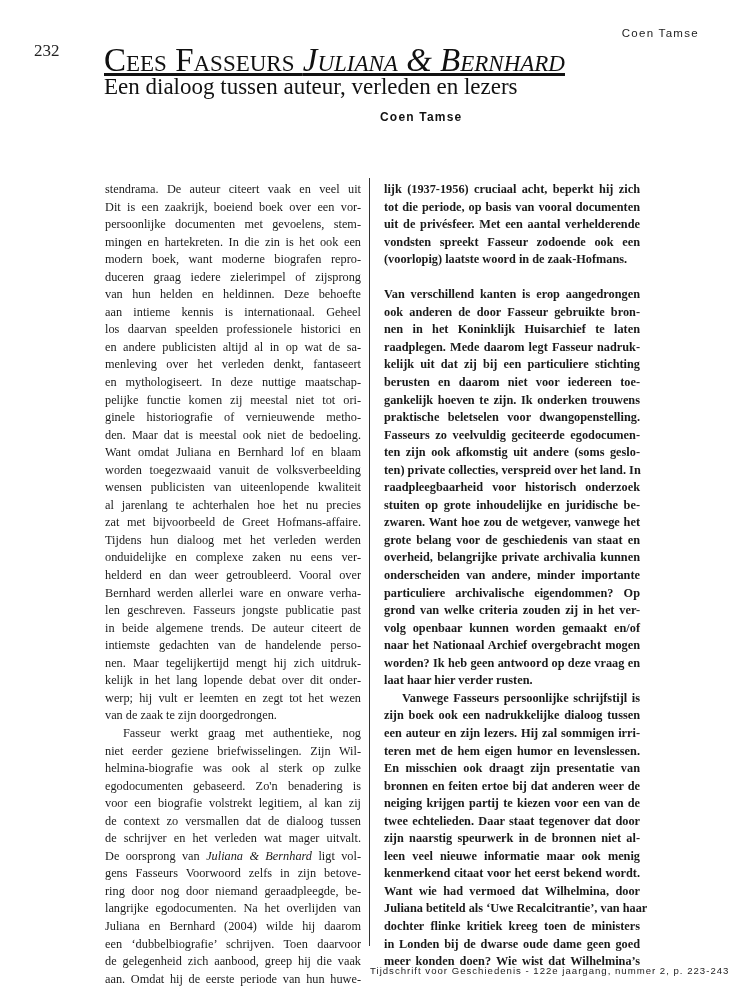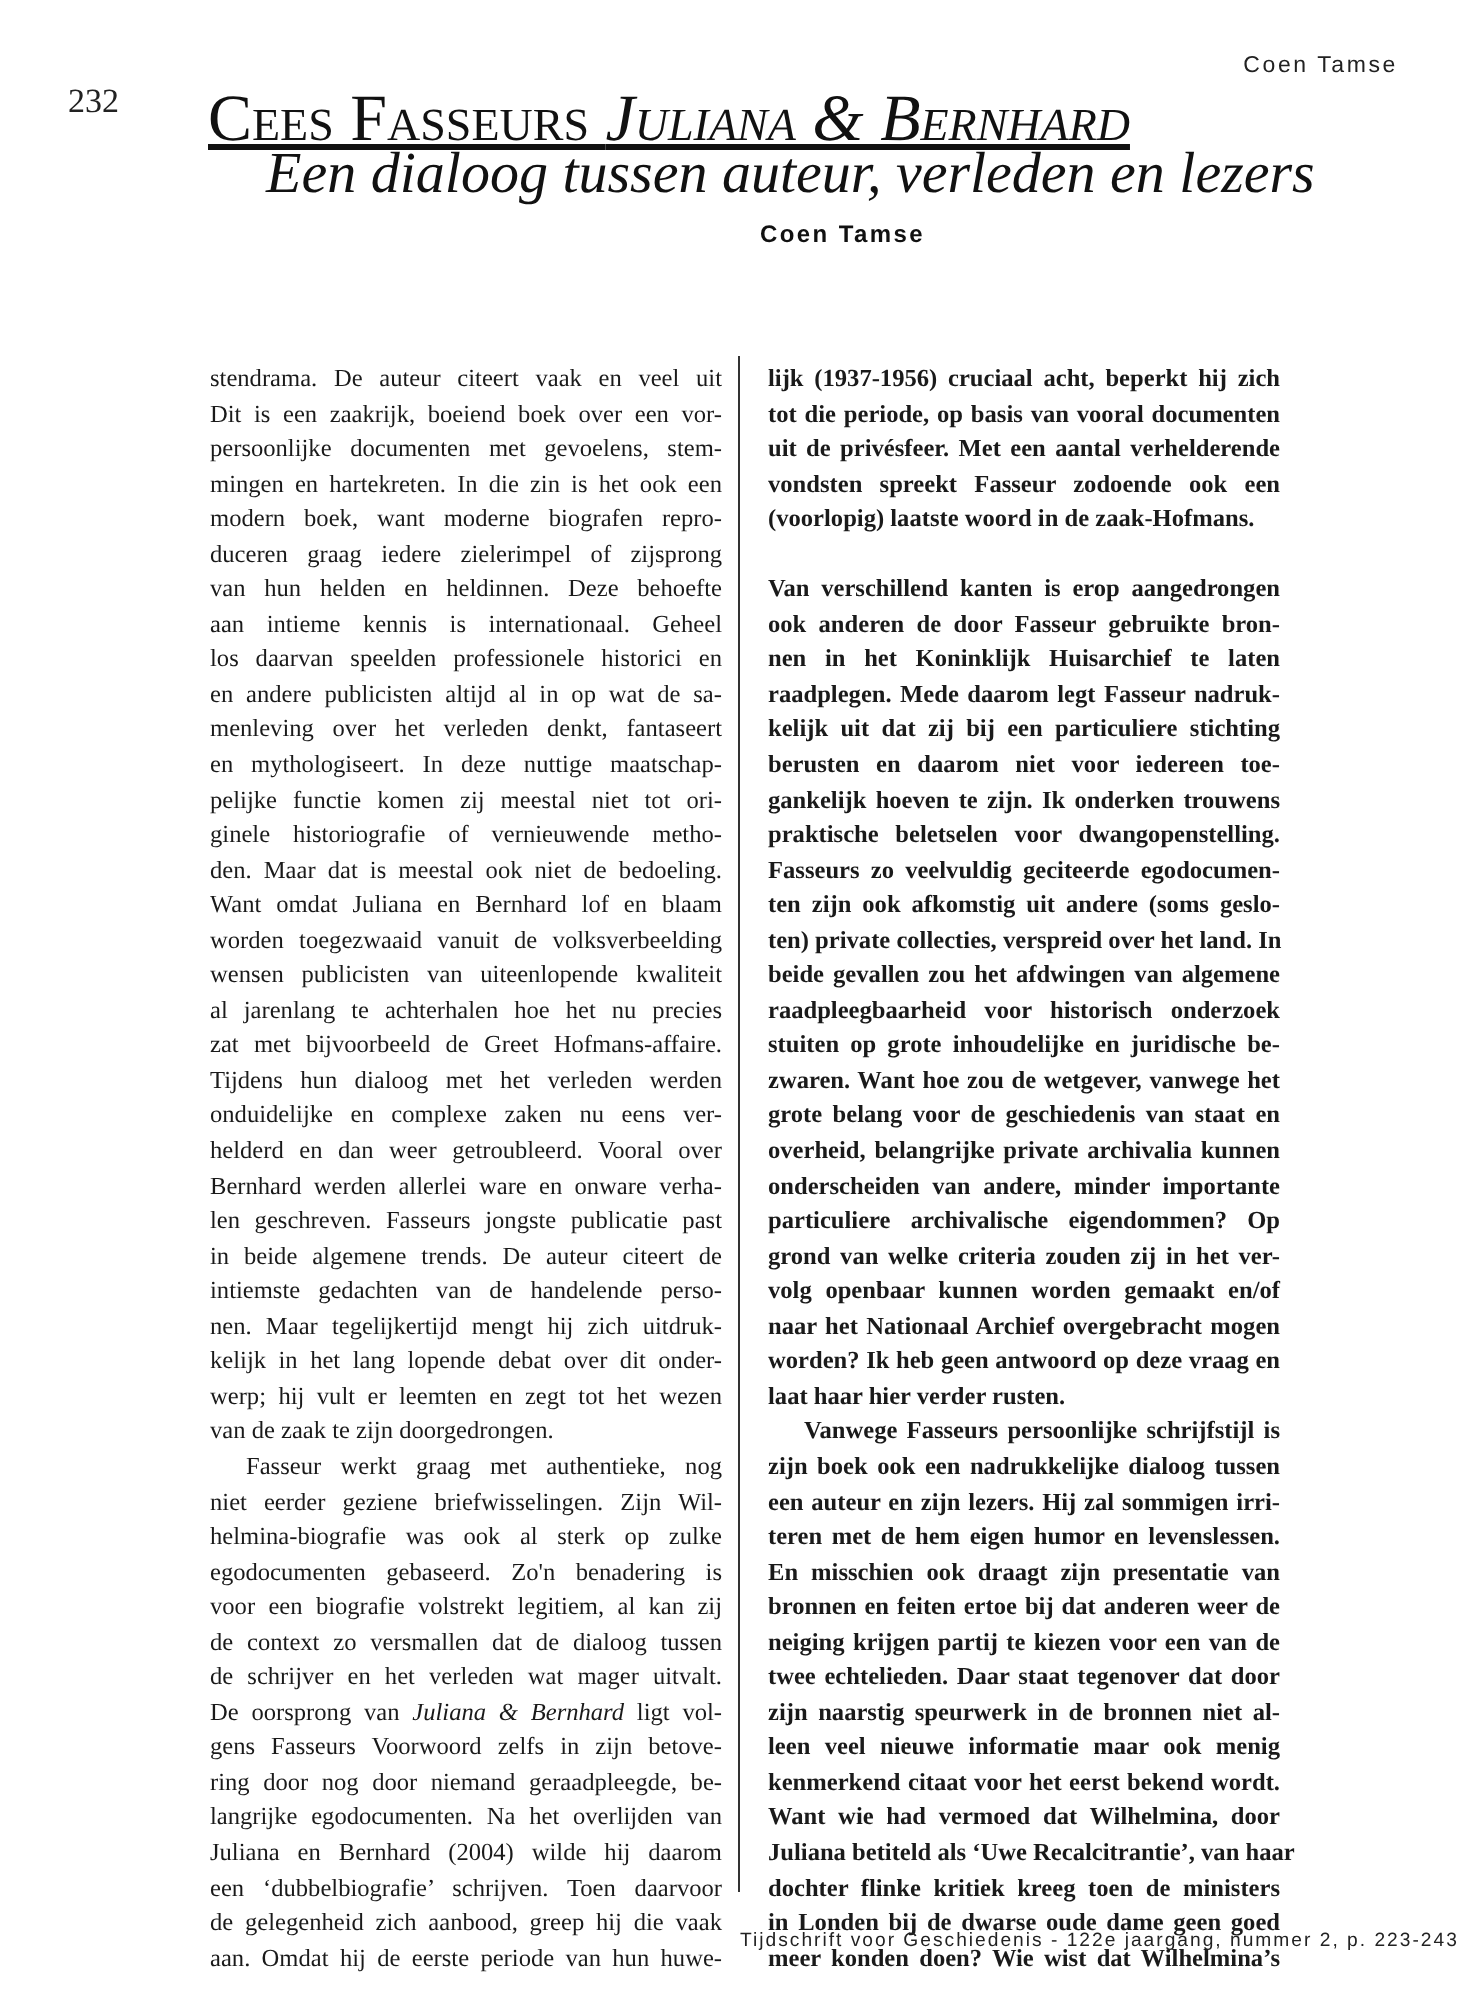--- a/index.html
+++ b/index.html
@@ -1,21 +1,21 @@
 <!DOCTYPE html>
 <html><head>
   <meta charset="utf-8">
   <style>
     html, body { margin:0; padding:0; background:#ffffff; }
     body { width:737px; height:1002px; position:relative; overflow:hidden; color:#1a1a1a; font-family:"Liberation Serif", "DejaVu Serif", serif; }
     .page-number { position:absolute; left:34px; top:41px; font-size:17px; color:#222; font-family:"Liberation Serif", serif; }
     .running-head { position:absolute; right:38px; top:27px; font-size:11.5px; letter-spacing:1.3px; color:#222; font-family:"Liberation Sans", "DejaVu Sans", sans-serif; }
     .title { position:absolute; left:104px; top:46px; font-size:33px; line-height:28px; font-variant:small-caps; white-space:nowrap; color:#111; font-family:"Liberation Serif", serif;text-decoration:underline; }
     .title .ital { font-style:italic; }
-    .subtitle { position:absolute; left:104px; top:74px; font-size:29px; line-height:26px; font-style:italic; white-space:nowrap; color:#111; font-family:"Liberation Serif", serif;margin-left:29px; }
+    .subtitle { position:absolute; left:104px; top:74px; font-size:23px; line-height:26px; white-space:nowrap; color:#111; font-family:"Liberation Serif", serif; }
     .byline { position:absolute; left:380px; top:110px; font-size:12px; font-weight:bold; letter-spacing:1.2px; color:#111; font-family:"Liberation Sans", "DejaVu Sans", sans-serif; }
     .column { position:absolute; top:181px; width:256px; font-size:12.3px; line-height:17.55px; }
     .col-left { left:105px; }
     .col-right { left:384px;font-weight:bold; }
     .line { display:block; white-space:nowrap; text-align:justify; text-align-last:justify; height:17.55px; overflow:visible; }
     .line.last { text-align-last:left; }
     .line.indent { text-indent:18px; }
     .gap { display:block; height:17.55px; }
     .line em { font-style:italic; }
     .divider { position:absolute; left:369px; top:178px; width:1px; height:768px; background:#333; }
@@ -93,21 +93,20 @@
   <span class="line">ook anderen de door Fasseur gebruikte bron-</span>
   <span class="line">nen in het Koninklijk Huisarchief te laten</span>
   <span class="line">raadplegen. Mede daarom legt Fasseur nadruk-</span>
   <span class="line">kelijk uit dat zij bij een particuliere stichting</span>
   <span class="line">berusten en daarom niet voor iedereen toe-</span>
   <span class="line">gankelijk hoeven te zijn. Ik onderken trouwens</span>
   <span class="line">praktische beletselen voor dwangopenstelling.</span>
   <span class="line">Fasseurs zo veelvuldig geciteerde egodocumen-</span>
   <span class="line">ten zijn ook afkomstig uit andere (soms geslo-</span>
   <span class="line">ten) private collecties, verspreid over het land. In</span>
-  <span class="line">beide gevallen zou het afdwingen van algemene</span>
   <span class="line">raadpleegbaarheid voor historisch onderzoek</span>
   <span class="line">stuiten op grote inhoudelijke en juridische be-</span>
   <span class="line">zwaren. Want hoe zou de wetgever, vanwege het</span>
   <span class="line">grote belang voor de geschiedenis van staat en</span>
   <span class="line">overheid, belangrijke private archivalia kunnen</span>
   <span class="line">onderscheiden van andere, minder importante</span>
   <span class="line">particuliere archivalische eigendommen? Op</span>
   <span class="line">grond van welke criteria zouden zij in het ver-</span>
   <span class="line">volg openbaar kunnen worden gemaakt en/of</span>
   <span class="line">naar het Nationaal Archief overgebracht mogen</span>

